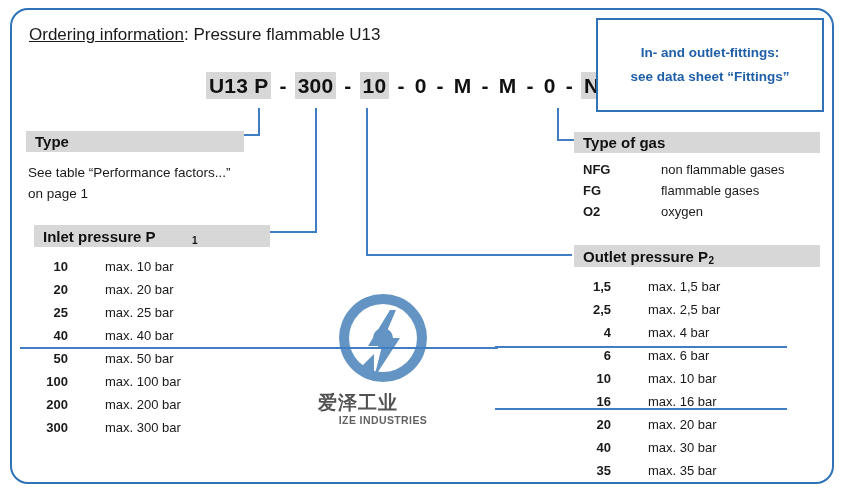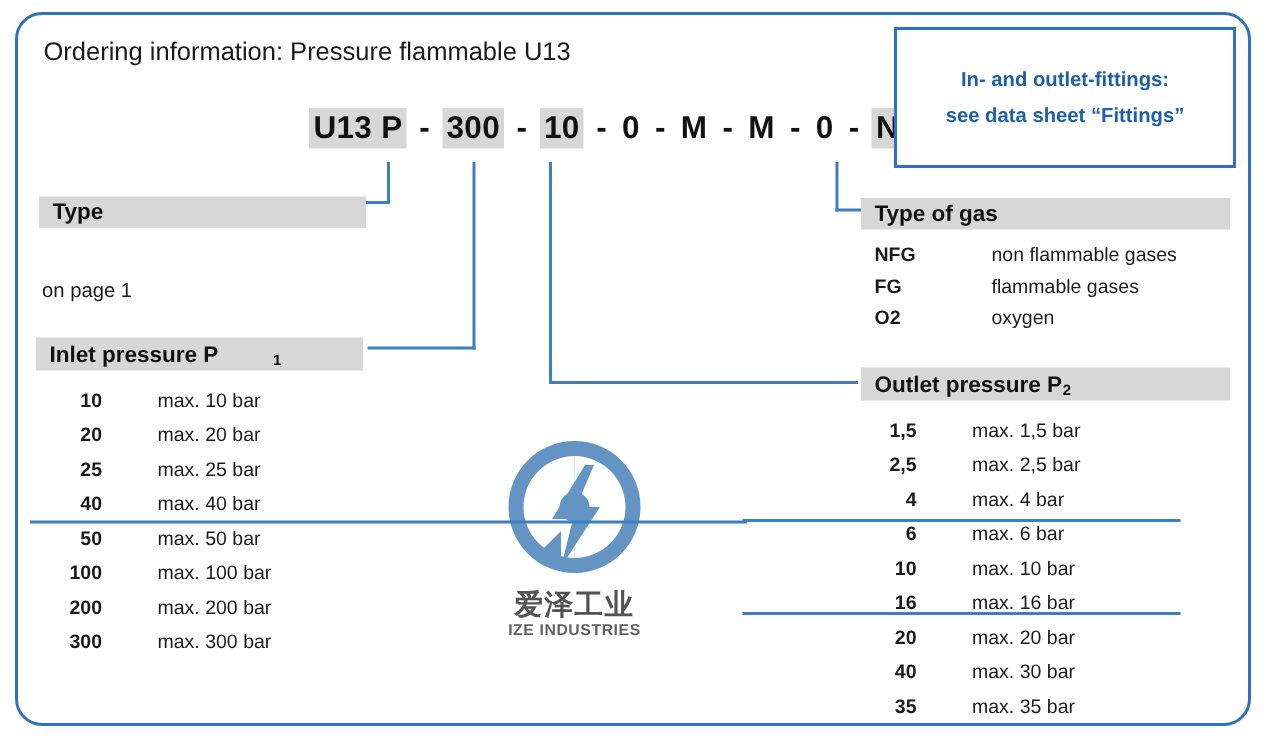--- a/index.html
+++ b/index.html
@@ -41,21 +41,21 @@
     top: 292px;
     width: 130px;
     height: 150px;
     opacity: 0.95;
   }
   .wm-text-cn {
     position: absolute;
     left: 0;
     top: 98px;
     width: 130px;
-    text-align: center;
+    text-align: left;
     font-family: "DejaVu Sans", sans-serif;
     font-size: 19px;
     font-weight: 700;
     color: #4a4a4a;
     letter-spacing: 1px;
   }
   .wm-text-en {
     position: absolute;
     left: 0;
     top: 122px;
@@ -71,21 +71,21 @@
   
   .title {
     position: absolute;
     left: 29px;
     top: 25px;
     font-size: 17px;
     font-weight: 400;
     color: #1a1a1a;
     white-space: nowrap;
   }
-  .title .u { }
+  .title .u { text-decoration: underline; }
 
   
   .code-row {
     position: absolute;
     left: 206px;
     top: 74px;
     font-size: 21px;
     font-weight: 700;
     color: #111111;
     letter-spacing: 0.2px;
@@ -234,23 +234,24 @@
   <div class="ln ln-v" style="left:315px; top:108px; width:2px; height:125px;"></div>
   <div class="ln ln-h" style="left:245px; top:231px; width:72px; height:2px;"></div>
 
   <div class="ln ln-v" style="left:366px; top:108px; width:2px; height:148px;"></div>
   <div class="ln ln-h" style="left:366px; top:254px; width:206px; height:2px;"></div>
 
   <div class="ln ln-v" style="left:557px; top:108px; width:2px; height:33px;"></div>
   <div class="ln ln-h" style="left:557px; top:139px; width:18px; height:2px;"></div>
 
   <div class="sec-head" style="left:26px; top:131px; width:218px; height:21px;">Type</div>
+  <div class="body-text" style="left:28px; top:162px;">See table “Performance factors...”</div>
   <div class="body-text" style="left:28px; top:183px;">on page 1</div>
 
-  <div class="sec-head" style="left:24px; top:225px; width:218px; height:22px;gap:36px;">
+  <div class="sec-head" style="left:34px; top:225px; width:236px; height:22px;gap:36px;">
     <span>Inlet pressure P</span>
       <sub>1</sub>
   </div>
   <div class="vtable" id="inlet-table" style="left:10px; top:255px;">
       <div class="vrow">
         <div class="k">10</div>
         <div class="v">max. 10 bar</div>
       </div>
       <div class="vrow">
         <div class="k">20</div>

